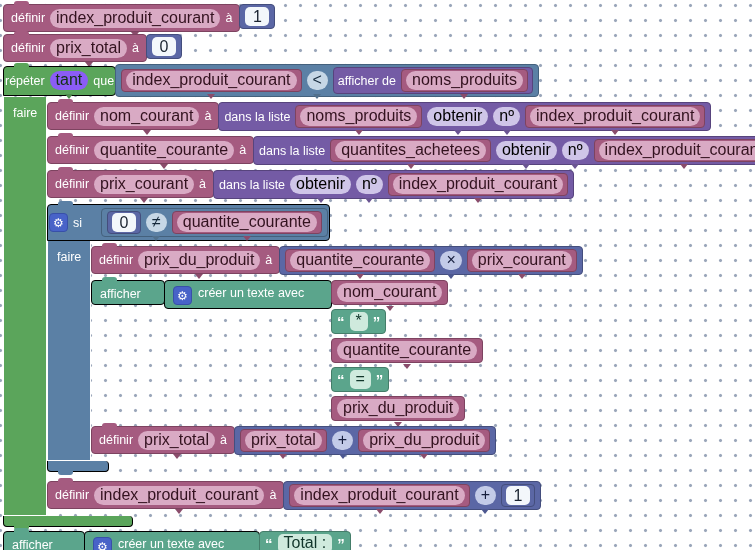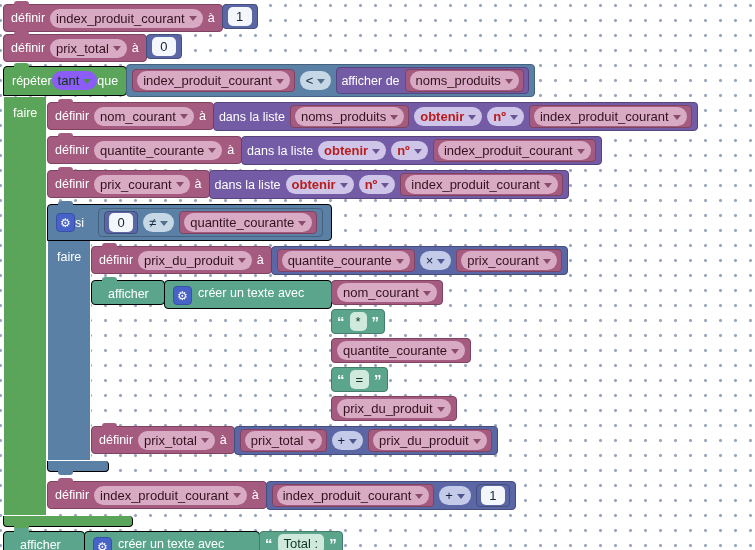--- a/index.html
+++ b/index.html
@@ -24,51 +24,51 @@
     border-radius:3px;background:inherit;}
   
   .c-var  {background:#a55b80;border-color:#7d4360;}
   .c-list {background:#745ba5;border-color:#57447d;}
   .c-logic{background:#5b80a5;border-color:#44617d;}
   .c-math {background:#5b67a5;border-color:#444e7d;}
   .c-loop {background:#5ba55b;border-color:#447d44;}
   .c-text {background:#5ba58c;border-color:#447d69;}
   
   .fld{display:inline-flex;align-items:center;gap:4px;height:19px;padding:0 6px;
-    border-radius:10px;font-size:13px;}
+    border-radius:10px;font-size:16px;flex-direction:column;}
   .f-var  {background:#d9aac4;color:#33121f;}
-  .f-list {background:#cfc5e8;color:#b91c1c;font-weight:bold;}
+  .f-list {background:#cfc5e8;color:#000000;}
   .f-logic{background:#c6d7e6;color:#14283a;}
   .f-math {background:#c3cbe8;color:#161e3d;}
   .f-loop {background:#8b5cf6;color:#123312;}
   .f-text {background:#cfeadd;color:#11352a;border-radius:5px;}
   .f-num  {background:#f3f7fb;color:#1a2330;border-radius:5px;min-width:12px;justify-content:center;}
   .arr{width:0;height:0;border-left:4px solid transparent;border-right:4px solid transparent;
     border-top:5px solid currentColor;margin-top:1px;}
   .a-var{color:#8a4c6b;}.a-list{color:#6a5592;}.a-logic{color:#51708c;}
   .a-math{color:#4d5890;}.a-loop{color:#4d8a4d;}
   .lbl{color:#fff;}
   .gear{flex:0 0 17px;width:17px;height:17px;background:#4863c8;border:1px solid #3850a8;
     border-radius:4px;color:#fff;display:inline-flex;align-items:center;justify-content:center;
     font-size:12px;line-height:1;}
   .q{color:#fff;font-weight:bold;font-size:15px;line-height:8px;align-self:center;}
   
-  .chead{position:relative;display:inline-flex;align-items:center;padding:3px 8px;
+  .chead{position:relative;display:inline-flex;align-items:center;gap:5px;padding:3px 1px;
     border:1px solid;border-radius:4px 4px 4px 0;min-height:30px;box-sizing:border-box;}
   .chead-row{display:flex;align-items:center;}
   .cbody{display:flex;align-items:stretch;}
   .spine{flex:0 0 44px;width:44px;border:1px solid;border-top:none;box-sizing:border-box;
     color:#fff;padding:9px 0 0 9px;border-radius:0 0 0 0;}
   .cinner{display:flex;flex-direction:column;align-items:flex-start;gap:5px;padding:5px 0 6px 0;}
   .cfoot{height:11px;border:1px solid;border-top:none;border-radius:0 4px 4px 4px;
     box-sizing:border-box;position:relative;}
   .cfoot::after{content:"";position:absolute;bottom:-4px;left:10px;width:15px;height:7px;
     border-radius:3px;background:inherit;}
   
-  .print-main{position:relative;display:flex;align-items:center;padding:6px 8px 3px 16px;
+  .print-main{position:relative;display:flex;align-items:center;padding:6px 8px 3px 8px;
     border:1px solid;border-radius:4px;box-sizing:border-box;min-width:74px;}
   .join-main{display:flex;align-items:flex-start;gap:6px;padding:5px 8px 3px 8px;
     border:1px solid;border-radius:4px;box-sizing:border-box;min-width:168px;margin-left:-1px;}
   .join-items{display:flex;flex-direction:column;align-items:flex-start;gap:4px;margin-left:-1px;}
   .plug{margin-left:-1px;}
 </style>
 </head>
 <body>
 
 <div class="canvas">
@@ -179,20 +179,26 @@
             <div class="blk c-var bump">
               <span class="lbl">définir</span>
               <span class="fld f-var">
                 <span>quantite_courante</span>
                 <span class="arr a-var"></span>
               </span>
               <span class="lbl">à</span>
             </div>
             <div class="blk c-list val plug">
               <span class="lbl">dans la liste</span>
+              <span class="blk c-var val">
+                <span class="fld f-var">
+                  <span>quantites_achetees</span>
+                  <span class="arr a-var"></span>
+                </span>
+              </span>
               <span class="fld f-list">
                 <span>obtenir</span>
                 <span class="arr a-list"></span>
               </span>
               <span class="fld f-list">
                 <span>nº</span>
                 <span class="arr a-list"></span>
               </span>
               <span class="blk c-var val">
                 <span class="fld f-var">

